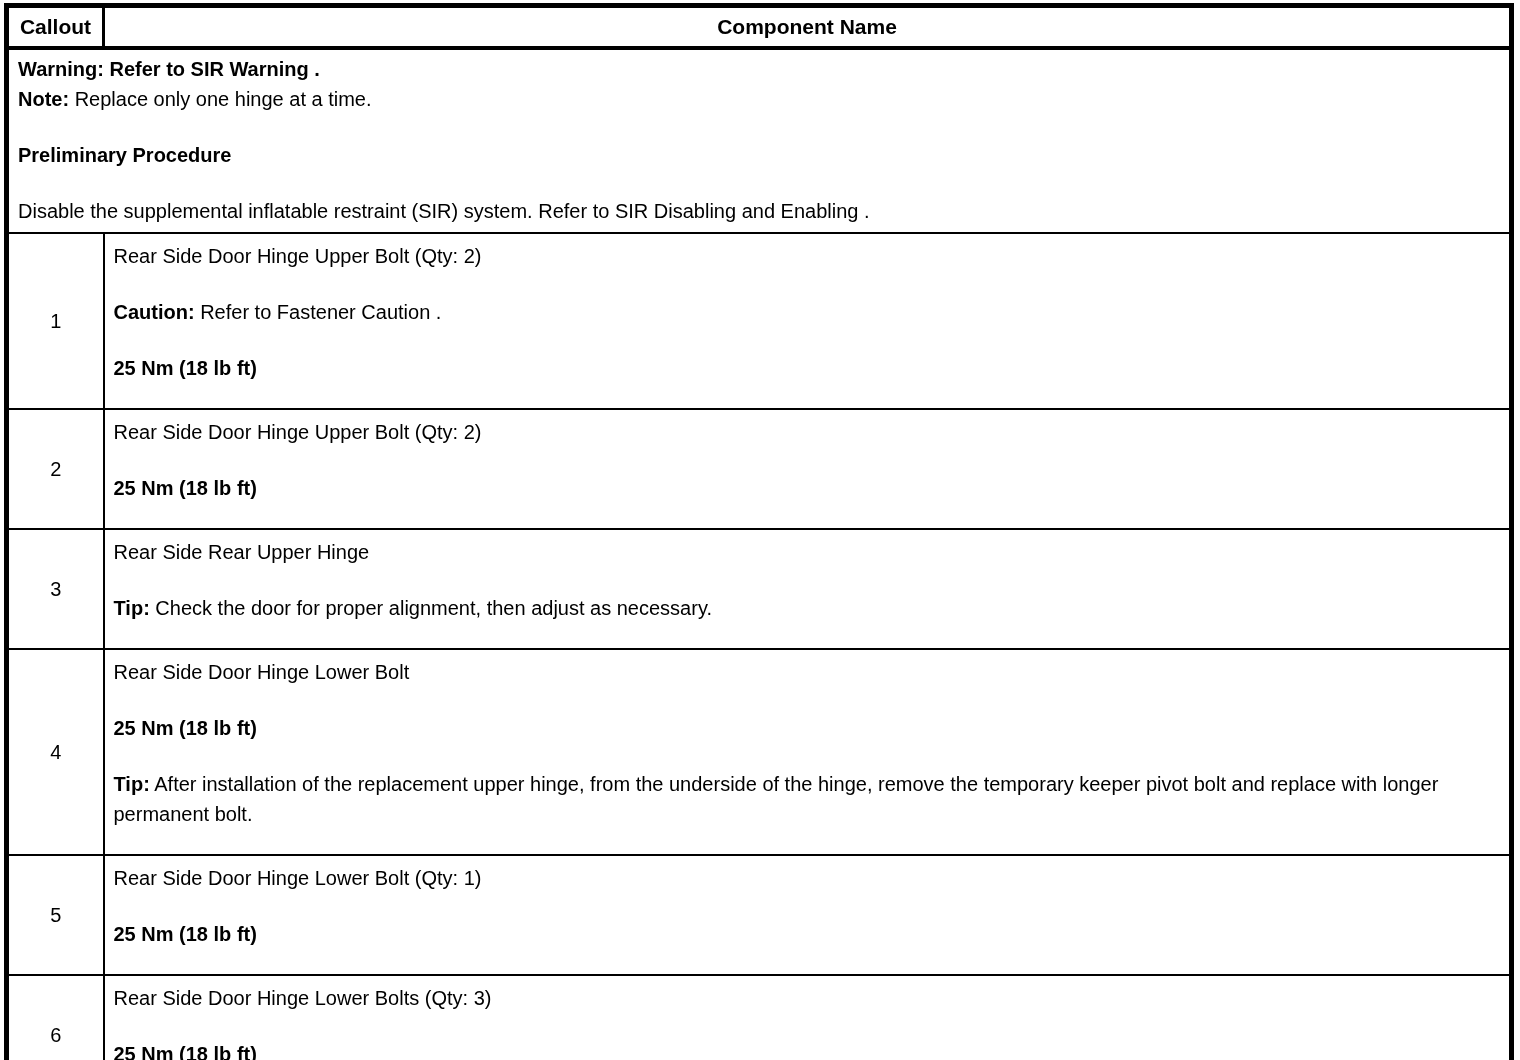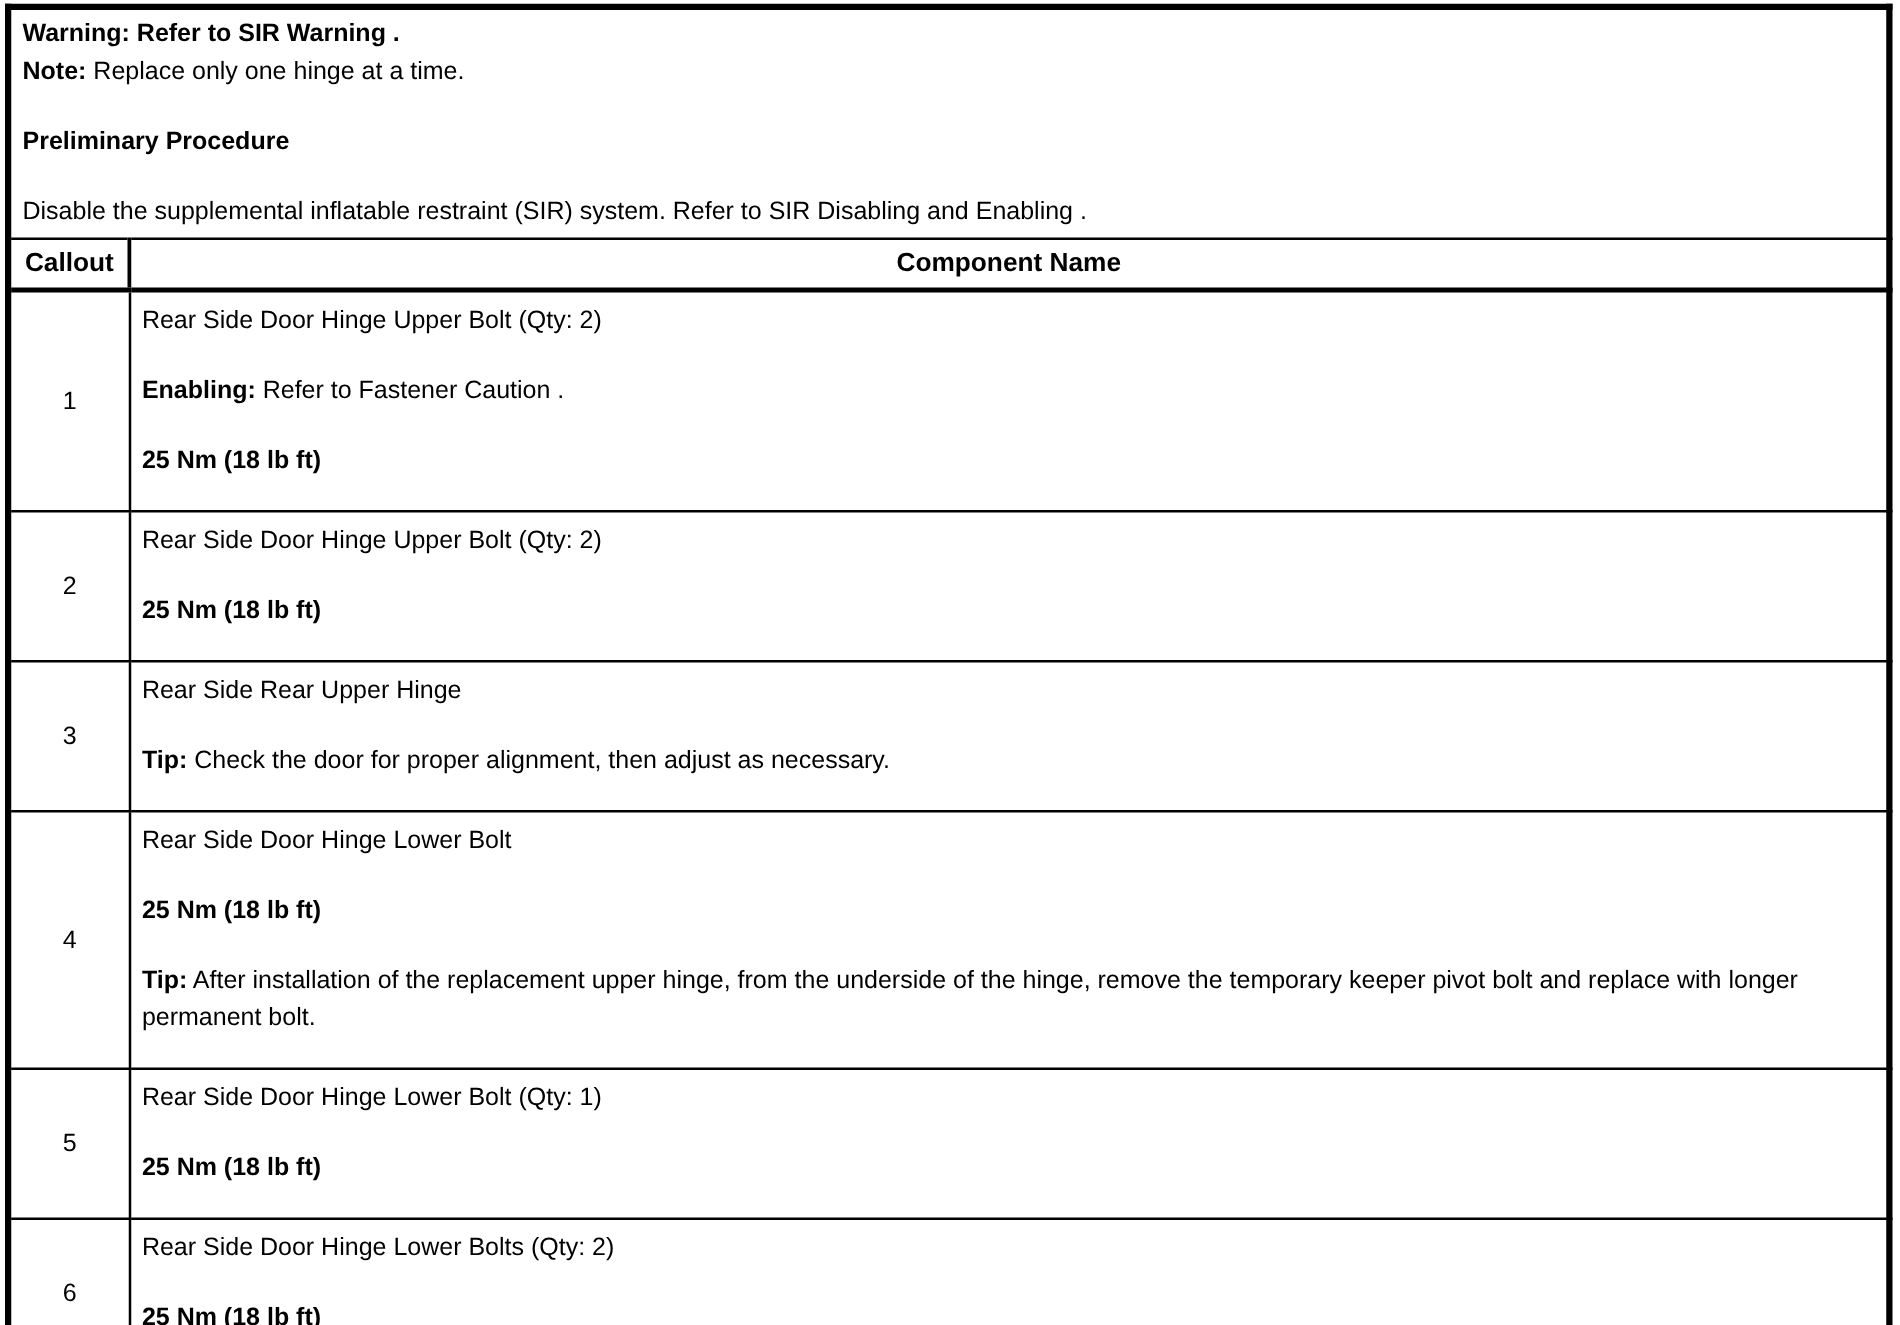--- a/index.html
+++ b/index.html
@@ -60,38 +60,38 @@
 <body>
 
 <table class="doc-table">
   <colgroup>
     <col class="callout-col">
     <col>
   </colgroup>
 
   <tbody>
       <tr>
+    <th class="callout-th">Callout</th>
+    <th>Component Name</th>
+  </tr>
+
+  <tr>
     <td class="intro-cell" colspan="2">
       <p class="b">Warning: Refer to SIR Warning .</p>
       <p><span class="b">Note:</span> <span>Replace only one hinge at a time.</span></p>
       <p class="gap b">Preliminary Procedure</p>
       <p class="gap">Disable the supplemental inflatable restraint (SIR) system. Refer to SIR Disabling and Enabling .</p>
     </td>
   </tr>
 
   <tr>
-    <th class="callout-th">Callout</th>
-    <th>Component Name</th>
-  </tr>
-
-  <tr>
     <td class="callout-cell">1</td>
     <td class="component-cell">
       <p>Rear Side Door Hinge Upper Bolt (Qty: 2)</p>
-      <p class="gap"><span class="b">Enabling:</span> <span>Refer to Fastener Caution .</span></p>
+      <p class="gap"><span class="b">Caution:</span> <span>Refer to Fastener Caution .</span></p>
       <p class="gap b">25 Nm (18 lb ft)</p>
     </td>
   </tr>
 
   <tr>
     <td class="callout-cell">2</td>
     <td class="component-cell">
       <p>Rear Side Door Hinge Upper Bolt (Qty: 2)</p>
       <p class="gap b">25 Nm (18 lb ft)</p>
     </td>
@@ -118,21 +118,21 @@
     <td class="callout-cell">5</td>
     <td class="component-cell">
       <p>Rear Side Door Hinge Lower Bolt (Qty: 1)</p>
       <p class="gap b">25 Nm (18 lb ft)</p>
     </td>
   </tr>
 
   <tr>
     <td class="callout-cell">6</td>
     <td class="component-cell">
-      <p>Rear Side Door Hinge Lower Bolts (Qty: 2)</p>
+      <p>Rear Side Door Hinge Lower Bolts (Qty: 3)</p>
       <p class="gap b">25 Nm (18 lb ft)</p>
     </td>
   </tr>
 
   <tr>
     <td class="callout-cell">7</td>
     <td class="component-cell">
       <p>After Side Door Lower Hinge</p>
       <p class="gap"><span class="b">Tip:</span> <span>Check the door for proper alignment, then adjust as necessary.</span></p>
     </td>

